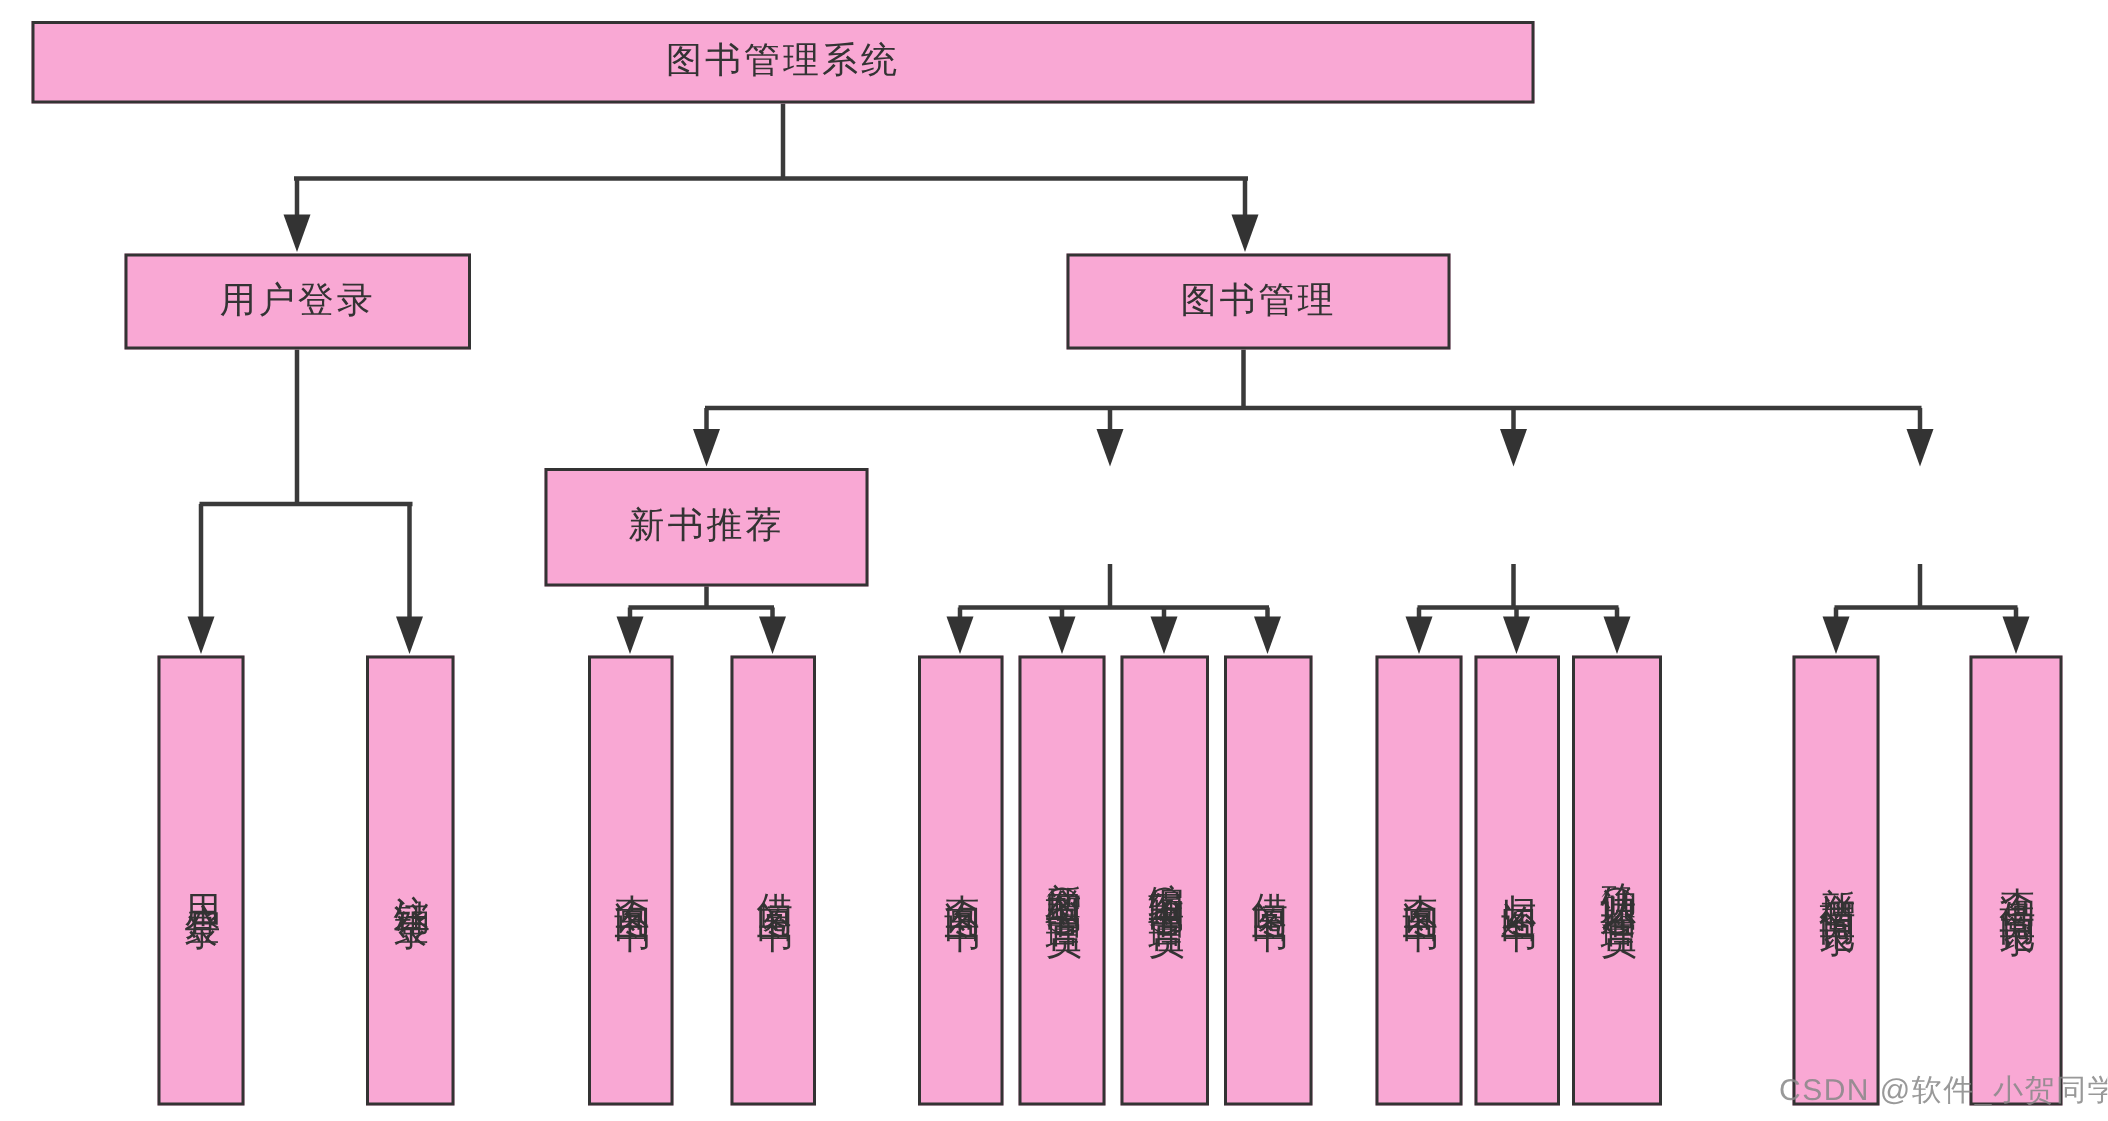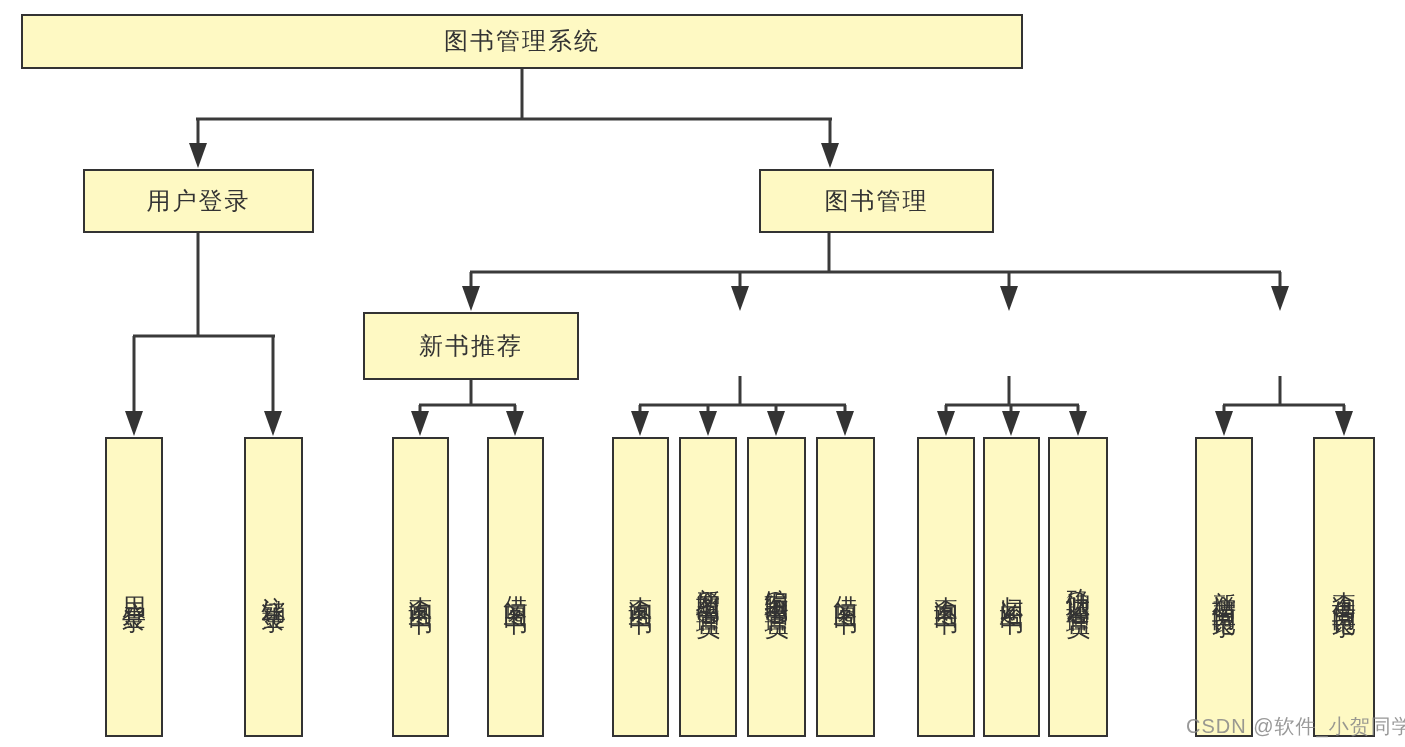--- a/index.html
+++ b/index.html
@@ -9,21 +9,21 @@
     background:#fff;
     font-family:"Liberation Sans","DejaVu Sans",sans-serif;
     overflow:hidden;
   }
   svg.wires{position:absolute;left:0;top:0;z-index:1;}
   svg.wires line{stroke:#3a3a3a;stroke-width:3;}
   svg.wires polygon{fill:#333;}
   .node{
     position:absolute;
     box-sizing:border-box;
-    background:#fef9c3;
+    background:#f9a8d4;
     border:2px solid #333;
     color:#333;
     display:flex;align-items:center;justify-content:center;
     text-align:center;
     font-size:24px;
     letter-spacing:2px;
     z-index:2;
     line-height:1.2;
   }
   .node.vert{
@@ -158,23 +158,23 @@
     </g>
     <g>
       <line x1="1344" y1="405" x2="1344" y2="412"></line>
       <polygon points="1335,411 1353,411 1344,436"></polygon>
     </g>
   </svg>
 
   <div class="node" style="left:21px;top:14px;width:1002px;height:55px;">图书管理系统</div>
 
   <div class="node" style="left:83px;top:169px;width:231px;height:64px;">用户登录</div>
-  <div class="node" style="left:711px;top:169px;width:235px;height:64px;margin-left:48px;">图书管理</div>
+  <div class="node" style="left:711px;top:169px;width:256px;height:64px;">图书管理</div>
 
-  <div class="node" style="left:363px;top:312px;width:216px;height:68px;">新书推荐</div>
+  <div class="node" style="left:363px;top:312px;width:216px;height:79px;">新书推荐</div>
 
   <div class="node vert" style="left:105px;width:58px;">用户登录</div>
   <div class="node vert" style="left:244px;width:59px;">注销登录</div>
 
   <div class="node vert" style="left:392px;width:57px;">查询图书</div>
   <div class="node vert" style="left:487px;width:57px;">借阅图书</div>
 
   <div class="node vert" style="left:612px;width:57px;">查询图书</div>
   <div class="node vert" style="left:679px;width:58px;letter-spacing:4px;">新增图书（管理员）</div>
   <div class="node vert" style="left:747px;width:59px;letter-spacing:4px;">编辑图书（管理员）</div>

